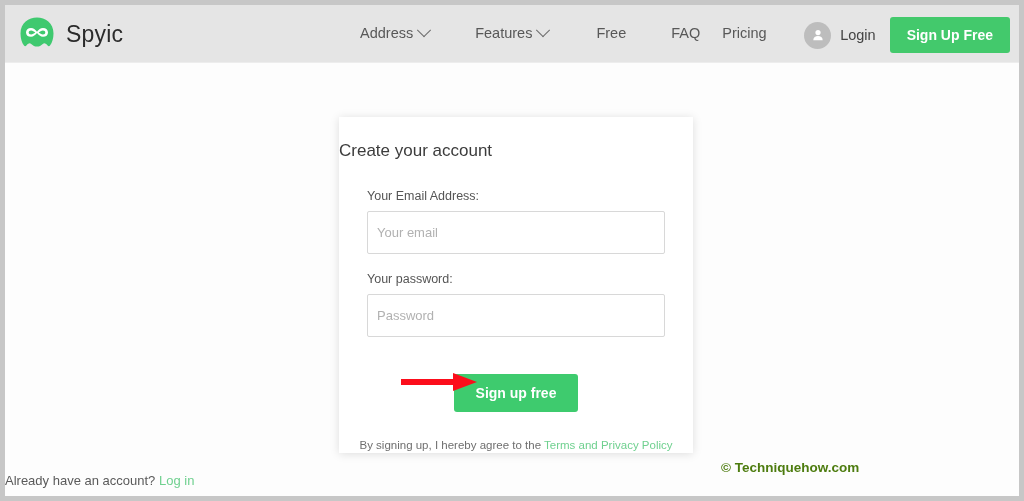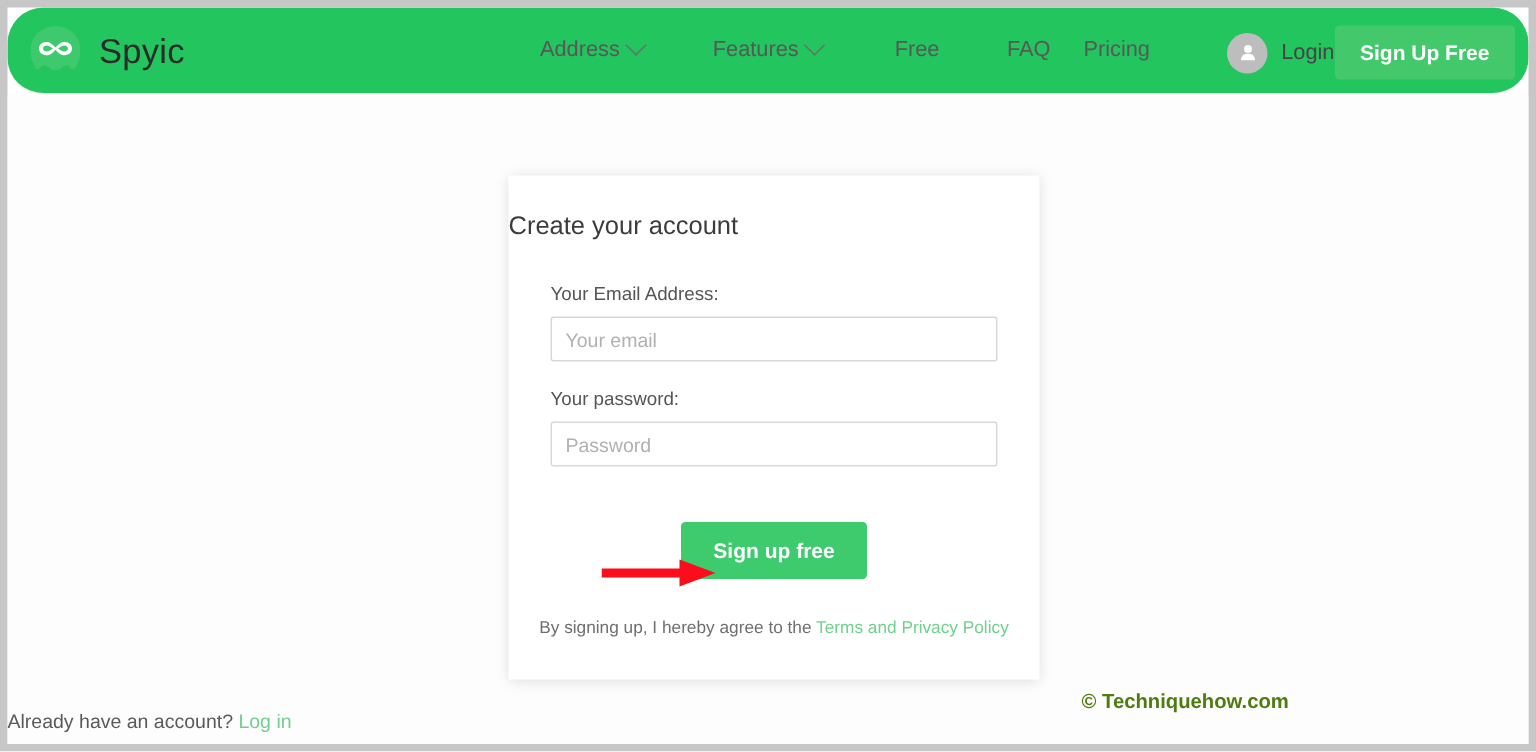--- a/index.html
+++ b/index.html
@@ -25,24 +25,23 @@
     overflow: hidden;
   }
 
   
   #site-header {
     position: absolute;
     left: 0;
     top: 0;
     width: 1014px;
     height: 58px;
-    background: #22c55e;
+    background: #e5e5e5;
     border-bottom: 1px solid #ededed;
     box-sizing: border-box;
-    border-radius: 24px;
   }
 
   .brand {
     position: absolute;
     left: 14px;
     top: 11px;
     display: flex;
     align-items: center;
     gap: 11px;
   }
@@ -94,21 +93,21 @@
     position: absolute;
     right: 9px;
     top: 12px;
     display: flex;
     align-items: center;
   }
   .login-block {
     display: flex;
     align-items: center;
     gap: 9px;
-    margin-right: 0;
+    margin-right: 14px;
     cursor: pointer;
   }
   .avatar-icon {
     width: 27px;
     height: 27px;
     border-radius: 50%;
     background: #bdbdbd;
     display: flex;
     align-items: center;
     justify-content: center;
@@ -168,21 +167,21 @@
 
   .field-label {
     display: block;
     font-size: 12.5px;
     color: #555555;
     margin-bottom: 8px;
   }
   .field-input {
     width: 100%;
     box-sizing: border-box;
-    height: 30px;
+    height: 43px;
     border: 1px solid #d8d8d8;
     border-radius: 2px;
     padding: 0 9px;
     font-size: 13px;
     color: #333;
     font-family: "Liberation Sans", sans-serif;
     background: #ffffff;
     outline: none;
   }
   .field-input::placeholder { color: #b1b1b1; }

